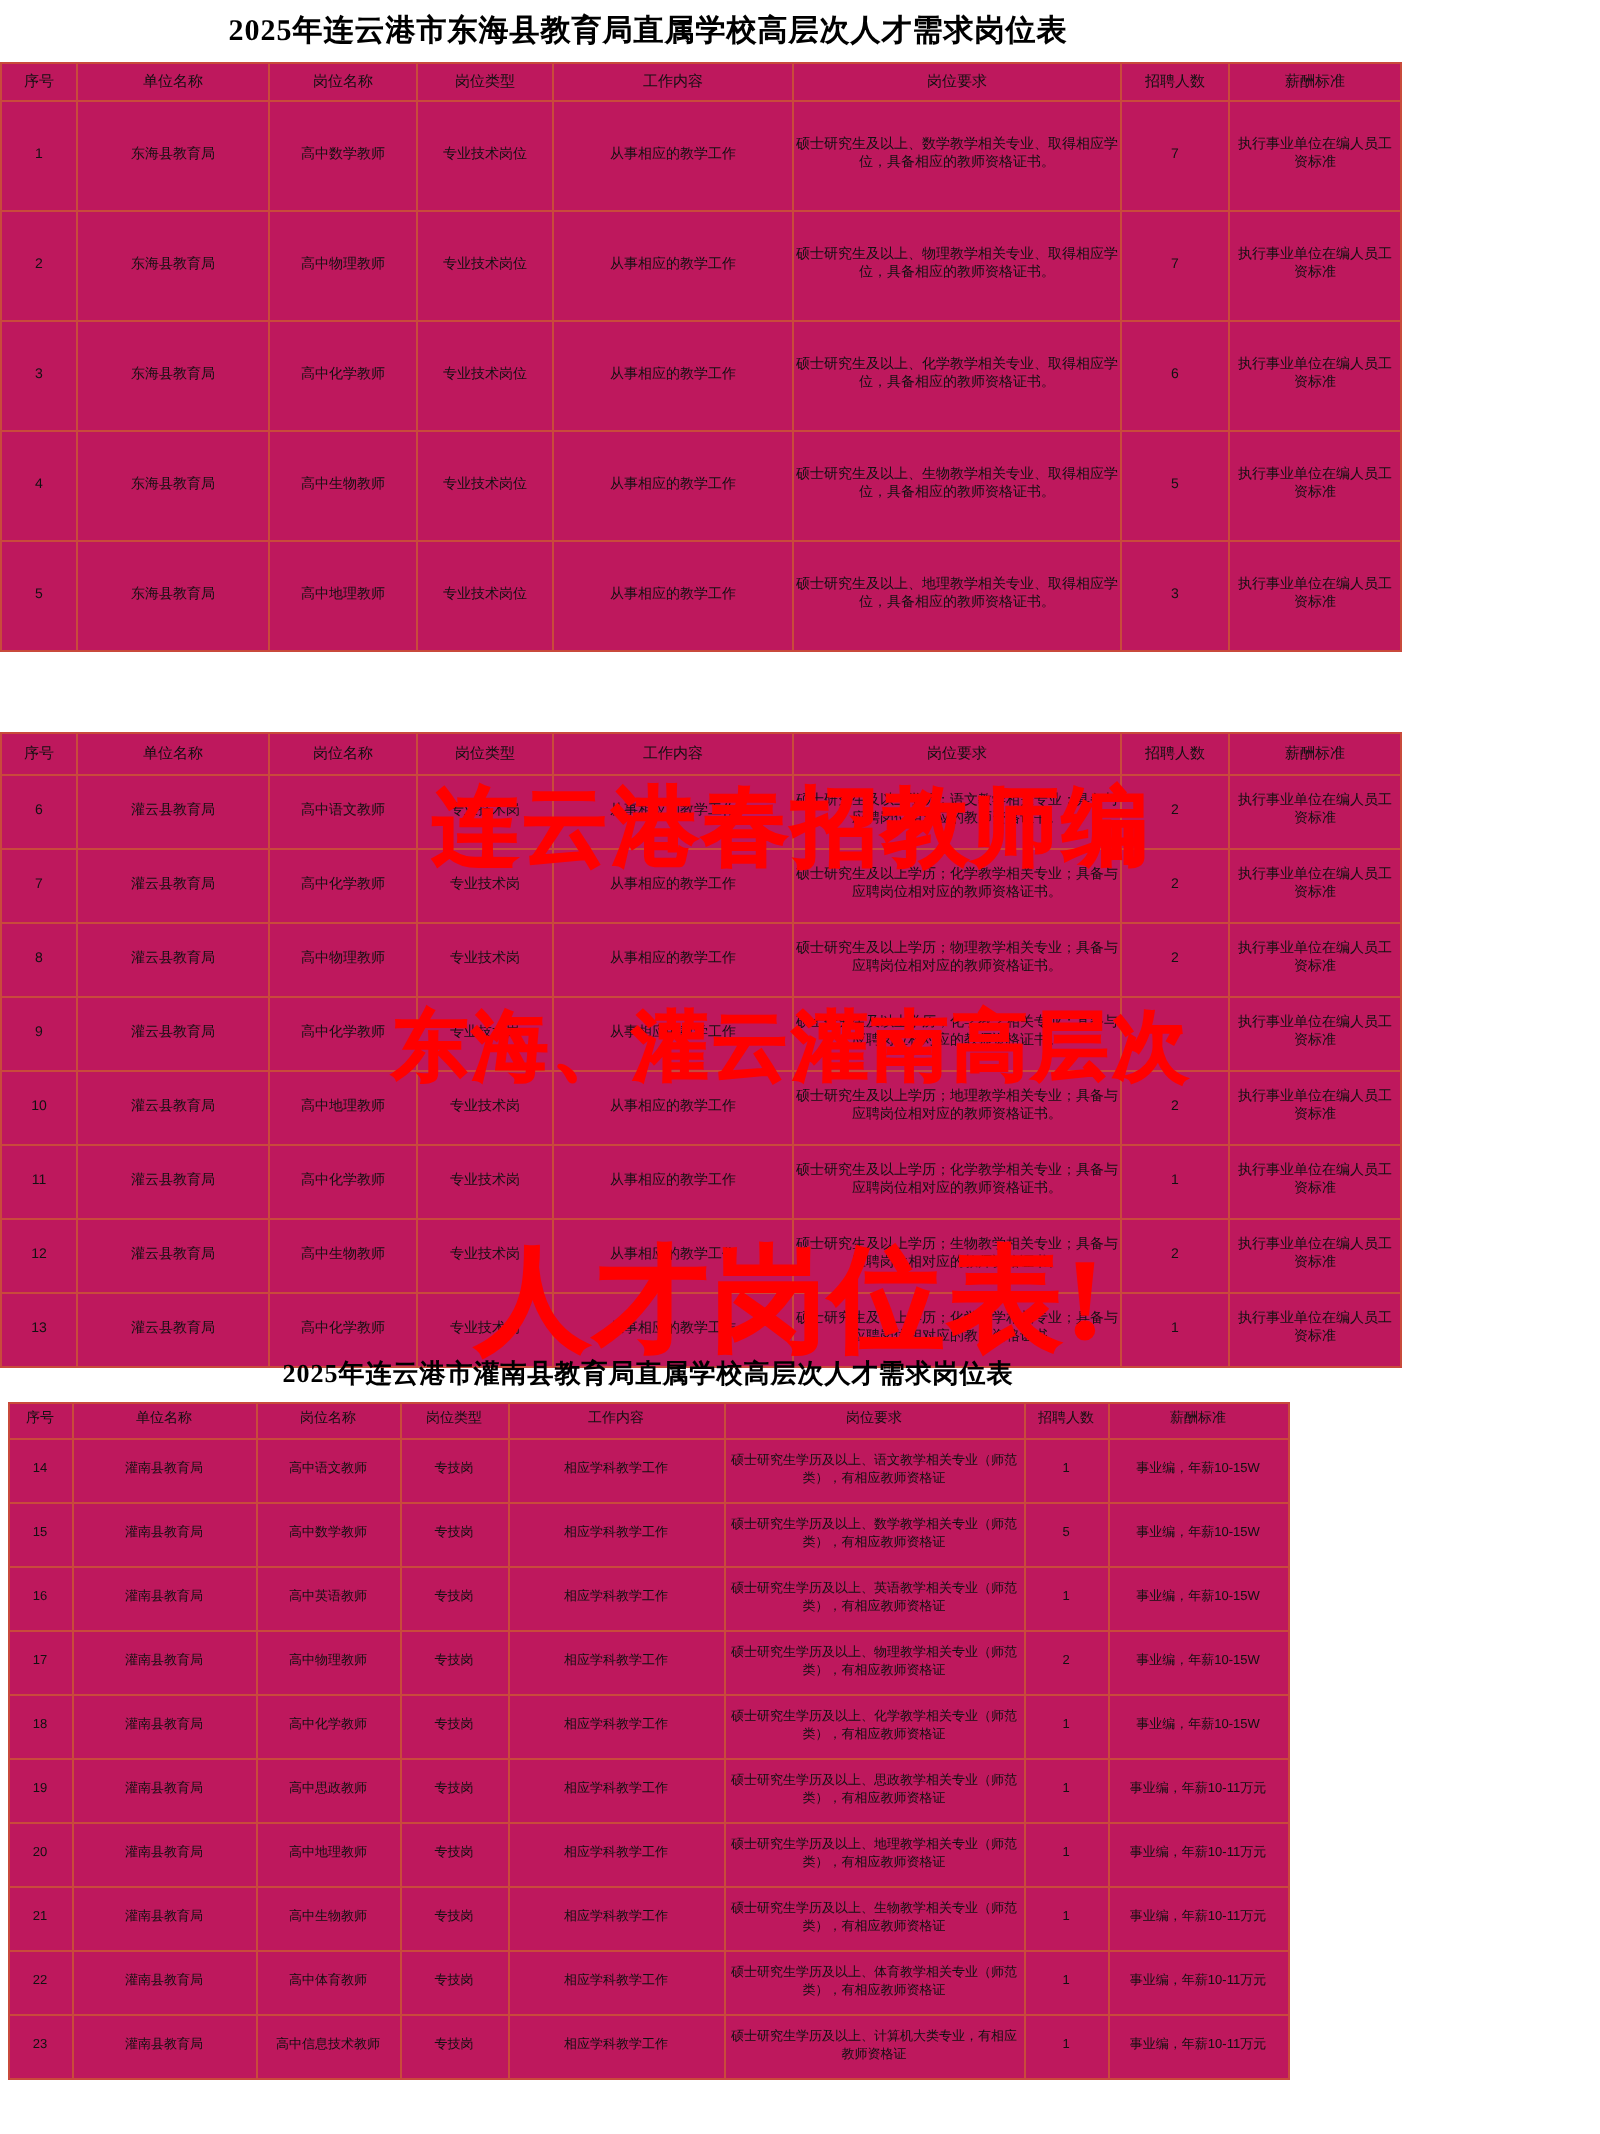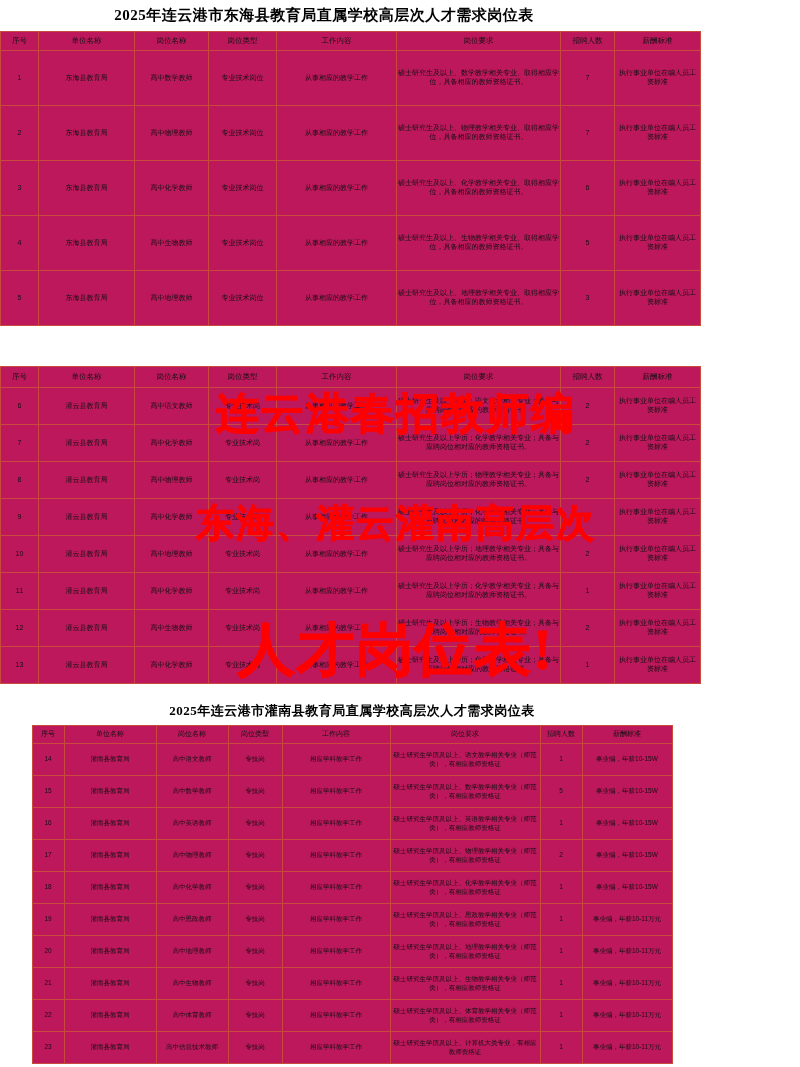--- a/index.html
+++ b/index.html
@@ -51,21 +51,21 @@
   #sec1 td { font-size: 7px; height: 52px; }
 
   
   #sec2 { top: 366px; }
   #sec2 .sec-title { font-size: 15px; margin-bottom: 6px; }
   #sec2 table.grid { width: 700px; margin: 0 auto; }
   #sec2 th { font-size: 7.5px; height: 18px; }
   #sec2 td { font-size: 7px; height: 34px; }
 
   
-  #sec3 { top: 702px; margin-left: 28px; }
+  #sec3 { top: 678px; }
   #sec3 .sec-title { font-size: 13px; margin-bottom: 5px; }
   #sec3 table.grid { width: 640px; margin: 0 auto; }
   #sec3 th { font-size: 7px; height: 15px; }
   #sec3 td { font-size: 6.5px; height: 29px; }
 
   .overlay {
     position: absolute;
     left: 0;
     width: 792px;
     text-align: center;

